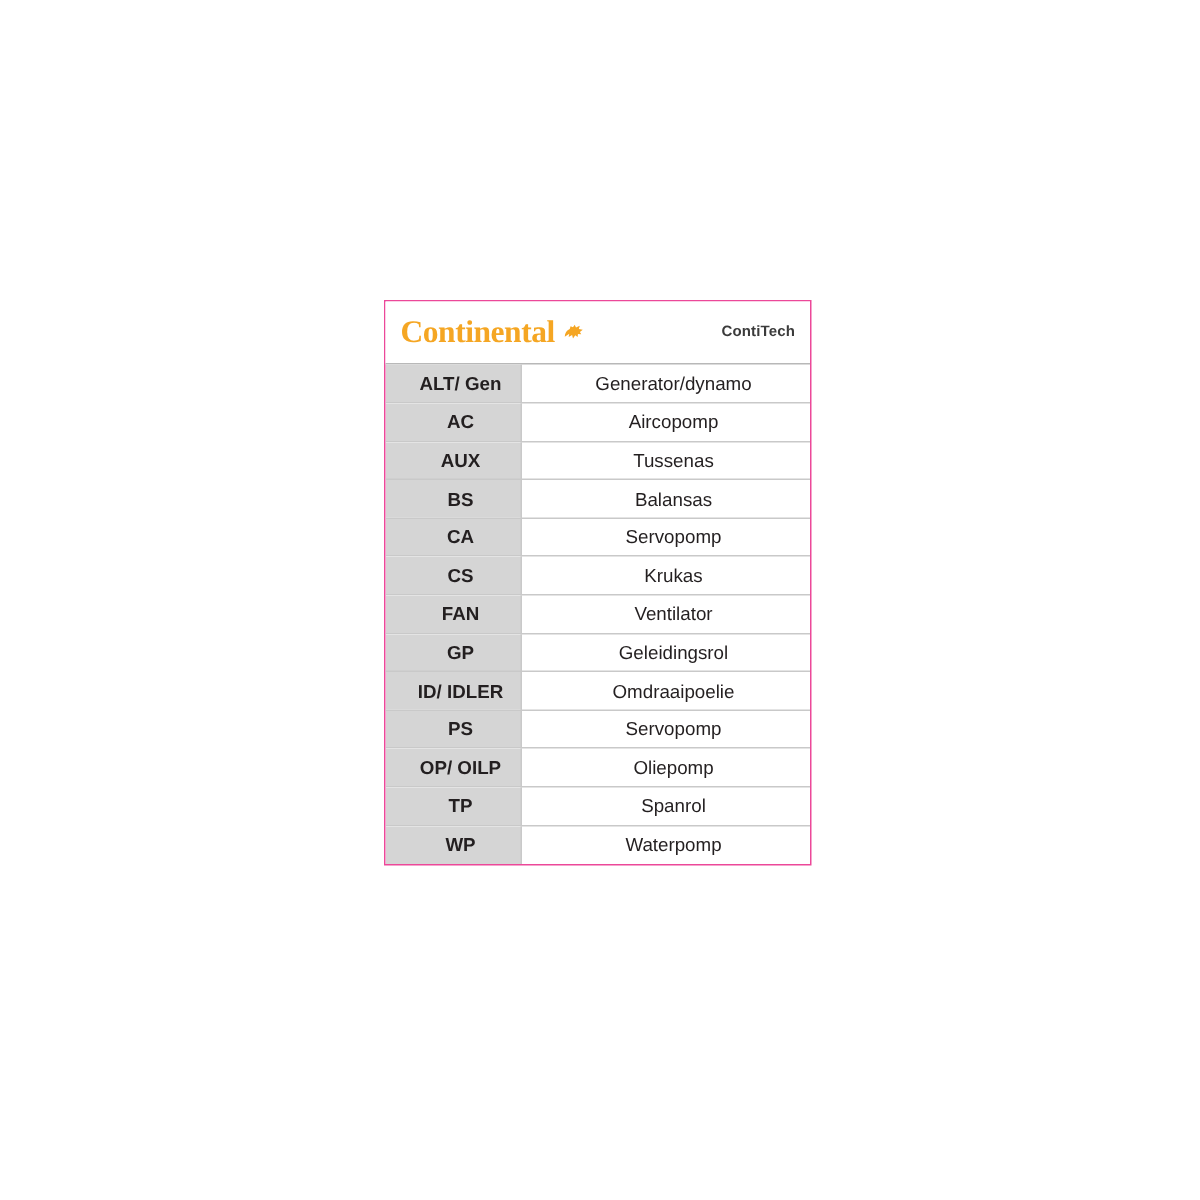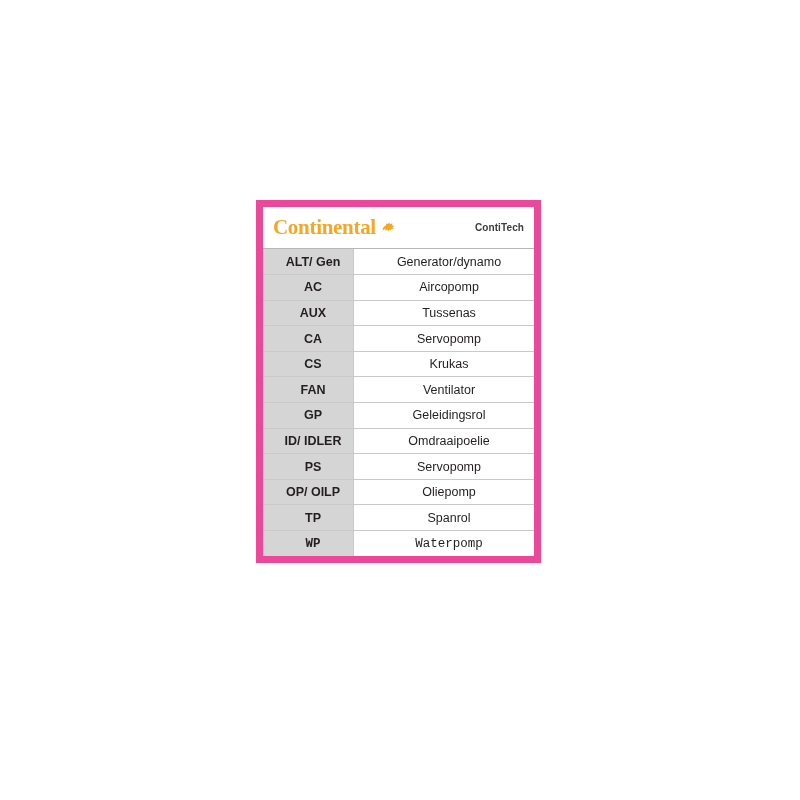--- a/index.html
+++ b/index.html
@@ -17,21 +17,21 @@
     height: 800px;
     background: #ffffff;
   }
 
   .legend-card {
     position: absolute;
     left: 256px;
     top: 200px;
     width: 285px;
     background: #ffffff;
-    border: 7px solid #ec4899;
+    border: 1px solid #ec4899;
     box-sizing: border-box;
   }
 
   
   .legend-header {
     display: flex;
     align-items: center;
     justify-content: space-between;
     height: 42px;
     padding: 0 10px 0 10px;
@@ -86,21 +86,20 @@
     font-size: 12.5px;
     color: #231f20;
     padding: 0 0 0 10px;
     vertical-align: middle;
     white-space: nowrap;
     overflow: hidden;
   }
 
   table.legend-table tr:last-child td {
     border-bottom: none;
-    font-family: Liberation Mono, monospace;
   }
 
   td.code-cell {
     width: 80px;
     background: #d5d5d5;
     font-weight: bold;
     border-right: 1px solid #c9c9c9;
   }
 
   td.desc-cell {
@@ -136,20 +135,24 @@
         </tr>
         <tr>
           <td class="code-cell">AC</td>
           <td class="desc-cell">Aircopomp</td>
         </tr>
         <tr>
           <td class="code-cell">AUX</td>
           <td class="desc-cell">Tussenas</td>
         </tr>
         <tr>
+          <td class="code-cell">BS</td>
+          <td class="desc-cell">Balansas</td>
+        </tr>
+        <tr>
           <td class="code-cell">CA</td>
           <td class="desc-cell">Servopomp</td>
         </tr>
         <tr>
           <td class="code-cell">CS</td>
           <td class="desc-cell">Krukas</td>
         </tr>
         <tr>
           <td class="code-cell">FAN</td>
           <td class="desc-cell">Ventilator</td>

